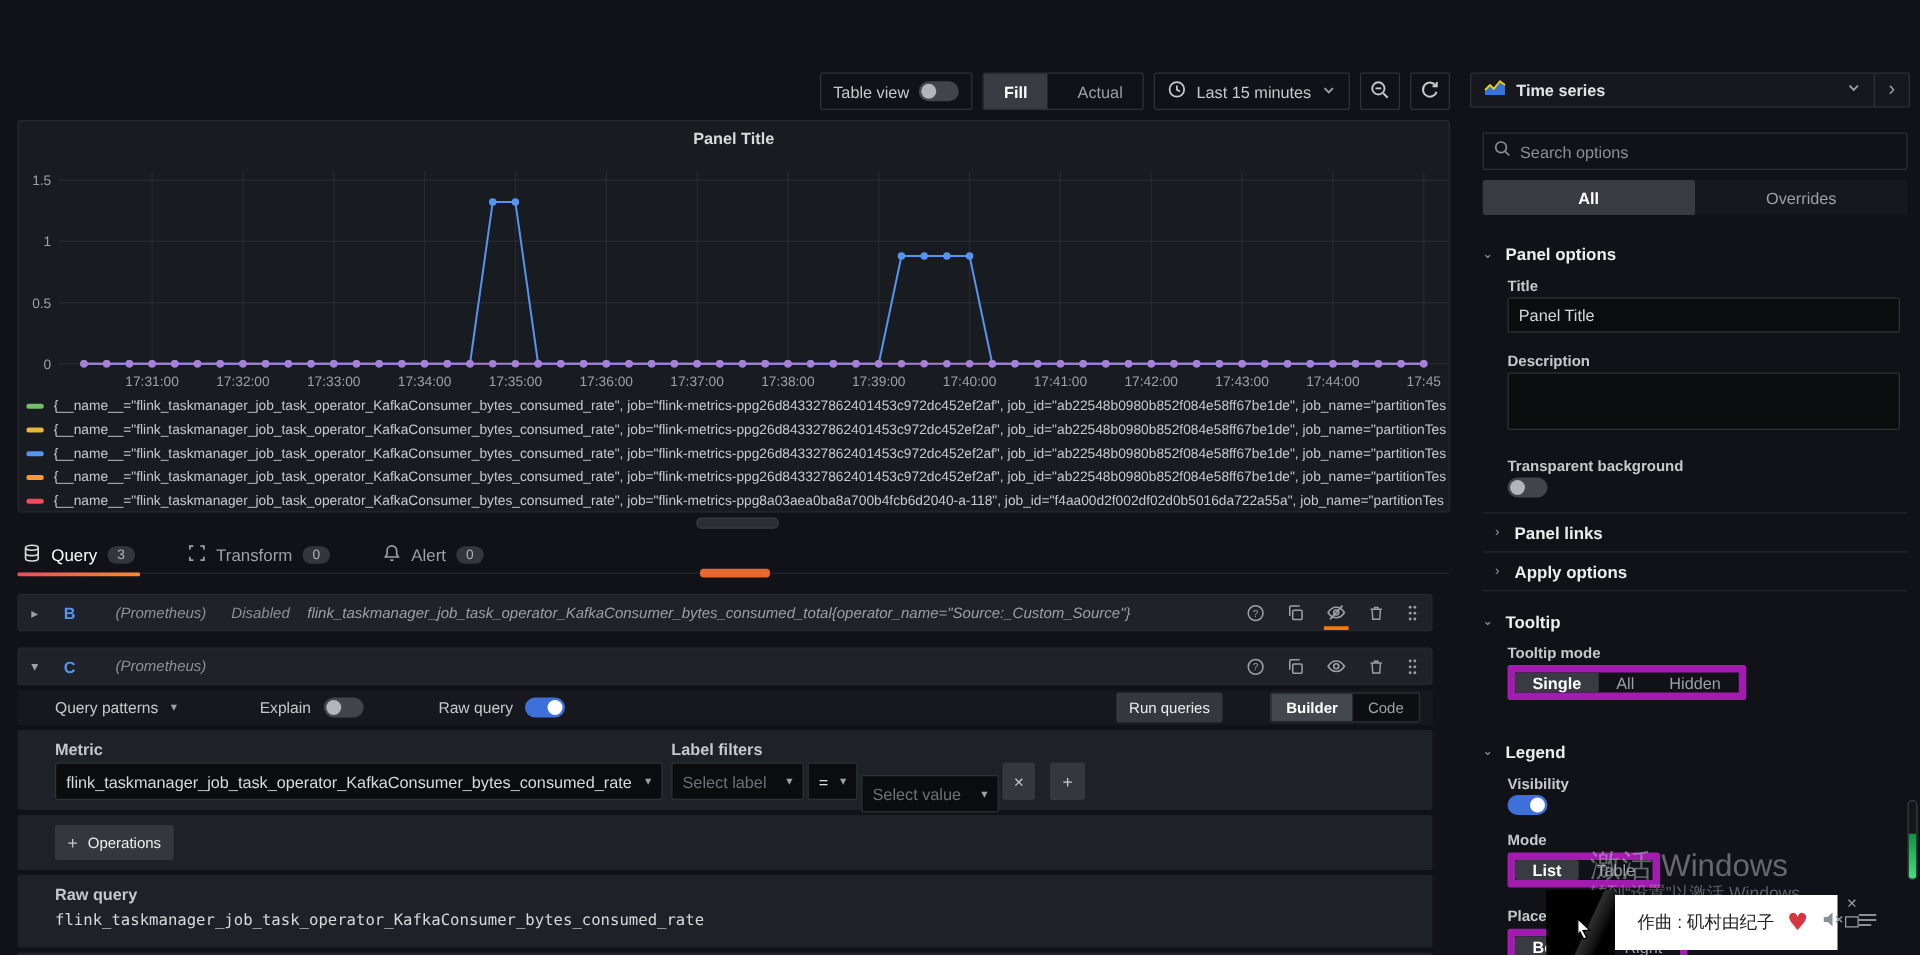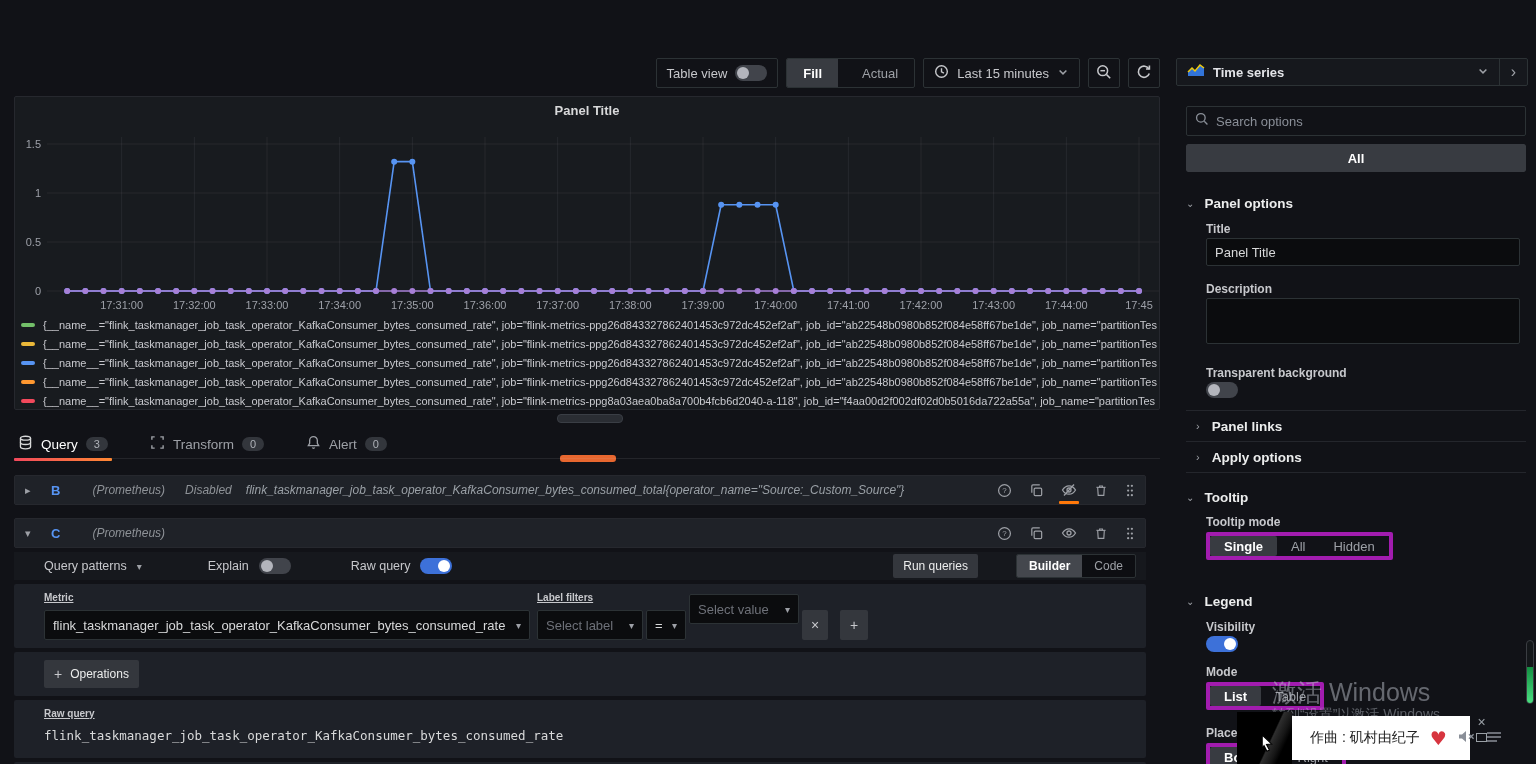--- a/index.html
+++ b/index.html
@@ -77,21 +77,21 @@
     display:flex; align-items:center; padding:0 10px 0 30px; gap:10px; }
   .opt-label { color:#c7c8cc; font-size:12.5px; }
   .dd-caret { color:#9da0a6; font-size:10px; }
   .spacer { flex:1; }
   .btn-sm { height:24px; padding:0 10px; background:#34373d; color:#eceded; font-size:12px; font-weight:500;
     border-radius:2px; display:flex; align-items:center; cursor:pointer; }
   .seg-bc { height:24px; border:1px solid #2c3235; border-radius:2px; display:flex; overflow:hidden; background:#0d0e12; }
   .seg-bc .o { padding:0 12px; display:flex; align-items:center; color:#9da0a6; font-size:12px; cursor:pointer; }
   .seg-bc .o.sel { background:#44474d; color:#fff; font-weight:700; }
   .card { position:absolute; left:0; width:1132px; background:#1e2128; border-radius:2px; }
-  .fld-label { color:#c7c8cc; font-size:10px; font-weight:700;text-decoration:underline; }
+  .fld-label { color:#c7c8cc; font-size:13px; font-weight:700; }
   .inputbox { background:#0b0c0e; border:1px solid #2c3235; border-radius:2px; height:30px;
     display:flex; align-items:center; padding:0 8px; color:#d8d9da; font-size:13px; cursor:pointer; }
   .inputbox.ph { color:#6e7179; }
   .sq-btn { width:26px; height:30px; background:#34373d; border-radius:2px; color:#c7c8cc;
     display:flex; align-items:center; justify-content:center; font-size:14px; cursor:pointer; }
   .mono { font-family:"DejaVu Sans Mono", monospace; font-size:12.5px; color:#d8d9da; }
 
   
   .sidebar { position:absolute; left:1176px; top:56px; width:352px; height:708px; overflow:hidden; }
   .viz-picker { position:absolute; left:0; top:2px; width:352px; height:28px; border:1px solid #2c3235;
@@ -114,21 +114,21 @@
   .side-label { position:absolute; left:30px; color:#c7c8cc; font-size:12px; font-weight:700; }
   .side-input { position:absolute; left:30px; width:314px; height:28px; background:#0b0c0e;
     border:1px solid #2c3235; border-radius:2px; color:#d8d9da; font-size:13px; padding:0 8px;
     outline:none; font-family:"Liberation Sans",sans-serif; }
   .side-textarea { position:absolute; left:30px; width:314px; height:46px; background:#0b0c0e;
     border:1px solid #2c3235; border-radius:2px; resize:none; }
   .divider { position:absolute; left:10px; width:340px; height:1px; background:#24262c; }
   .collapse-row { position:absolute; left:10px; width:340px; height:30px; display:flex; align-items:center; gap:12px; padding-left:10px; cursor:pointer; }
   .collapse-row .cc { color:#9da0a6; font-size:11px; }
   .collapse-row .cl { color:#eceded; font-size:13.5px; font-weight:700; }
-  .segmented { position:absolute; height:28px; border:4px solid #a21caf; border-radius:2px;
+  .segmented { position:absolute; height:28px; border:6px solid #a21caf; border-radius:2px;
     display:flex; background:#111217; overflow:hidden; }
   .segmented .o { padding:0 14px; display:flex; align-items:center; color:#9da0a6; font-size:13px; cursor:pointer; }
   .segmented .o.sel { background:#383b41; color:#fff; font-weight:700; border-radius:2px; }
   .side-toggle { position:absolute; left:30px; }
 
   
   .watermark1 { position:absolute; left:1272px; top:676px; font-size:25px; color:rgba(185,190,200,0.5); z-index:30; }
   .watermark2 { position:absolute; left:1272px; top:706px; font-size:14px; color:rgba(185,190,200,0.45); z-index:30; }
   .volume-bar { position:absolute; left:1526px; top:640px; width:8px; height:64px; border-radius:4px;
     background:#14171a; border:1px solid #3a3d42; overflow:hidden; z-index:40; }
@@ -542,21 +542,21 @@
       </div>
       <span class="fld-label" style="position:absolute; left:523px; top:8px;">Label filters</span>
       <div class="inputbox ph" style="position:absolute; left:523px; top:26px; width:106px;">
         <span style="flex:1;">Select label</span>
         <span class="dd-caret">▾</span>
       </div>
       <div class="inputbox" style="position:absolute; left:632px; top:26px; width:40px;">
         <span style="flex:1;">=</span>
         <span class="dd-caret">▾</span>
       </div>
-      <div class="inputbox ph" style="position:absolute; left:675px; top:10px; width:110px;">
+      <div class="inputbox ph" style="position:absolute; left:675px; top:36px; width:110px;">
         <span style="flex:1;">Select value</span>
         <span class="dd-caret">▾</span>
       </div>
       <span class="sq-btn" style="position:absolute; left:788px; top:26px;">×</span>
       <span class="sq-btn" style="position:absolute; left:826px; top:26px; width:28px;">+</span>
     </div>
 
     <div class="card" style="top:104px; height:44px;">
       <span class="btn-sm" style="position:absolute; left:30px; top:8px; height:28px; gap:8px;">
         <span style="font-size:14px; color:#c7c8cc;">+</span>
@@ -596,20 +596,21 @@
         <svg width="14" height="14" viewBox="0 0 16 16" fill="none" stroke="#8a8f98" stroke-width="1.5">
             <circle cx="6.7" cy="6.7" r="4.9"></circle>
             <path d="M10.6 10.6L14.2 14.2"></path>
           </svg>
       </span>
       <input type="text" placeholder="Search options" style="">
     </div>
 
     <div class="side-tabs">
       <span class="t sel">All</span>
+      <span class="t">Overrides</span>
     </div>
 
     <div class="sec-head" style="top:136px;">
       <span class="sc">⌄</span>
       <span class="st">Panel options</span>
     </div>
 
     <span class="side-label" style="top:166px;">Title</span>
     <input class="side-input" style="top: 182px;" type="text" value="Panel Title">
 

